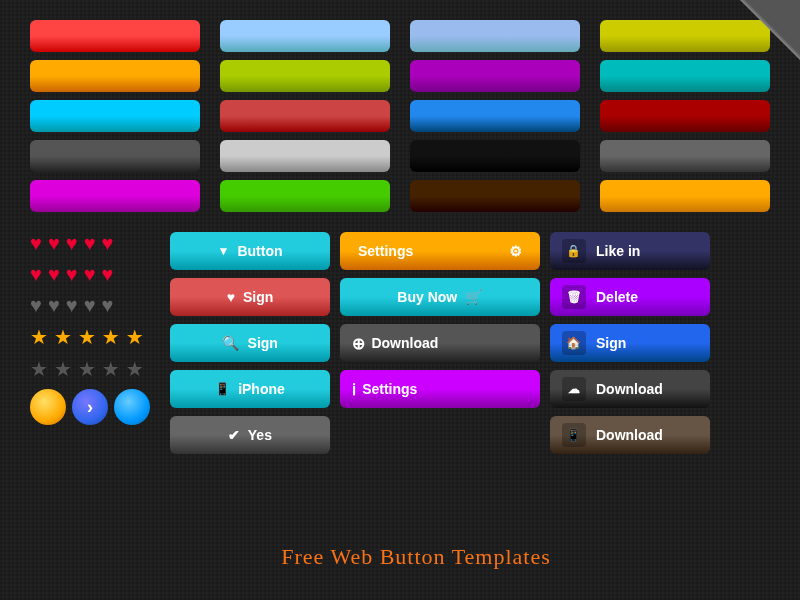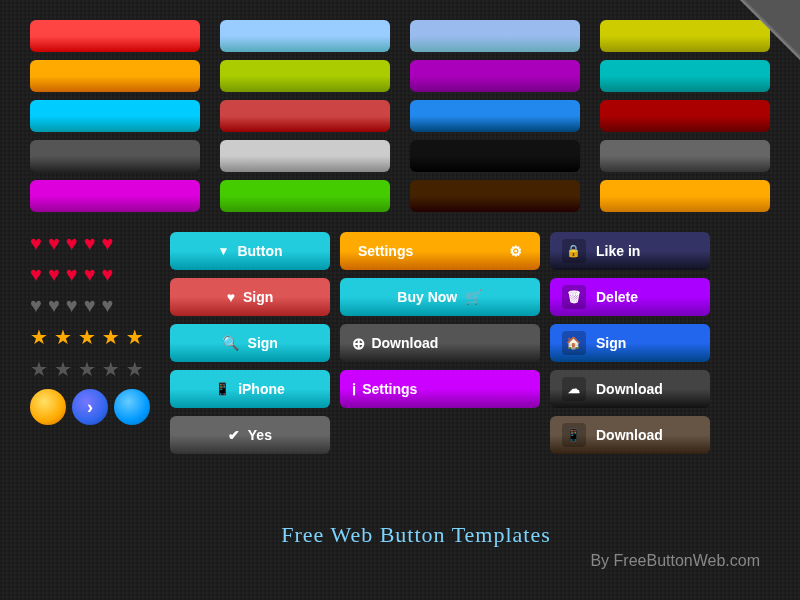--- a/index.html
+++ b/index.html
@@ -170,21 +170,21 @@
 
     
     .bottom-text {
       position: absolute;
       bottom: 30px;
       left: 0;
       right: 0;
       text-align: center;
     }
     .title-text {
-      color: #7dd3fc;
+      color: #f97316;
       font-size: 22px;
       letter-spacing: 1px;
       font-family: Georgia, serif;
       margin-left: 32px;
     }
     .url-text {
       color: #888;
       font-size: 16px;
       text-align: right;
       padding-right: 40px;
@@ -356,14 +356,13 @@
         <span>Download</span>
       </button>
     </div>
 
   </div>
 
 </div>
 
 <div class="bottom-text">
   <div class="title-text">Free Web Button  Templates</div>
-  <div class="url-text">By FreeButtonWeb.com</div>
 </div>
 
 </body></html>

